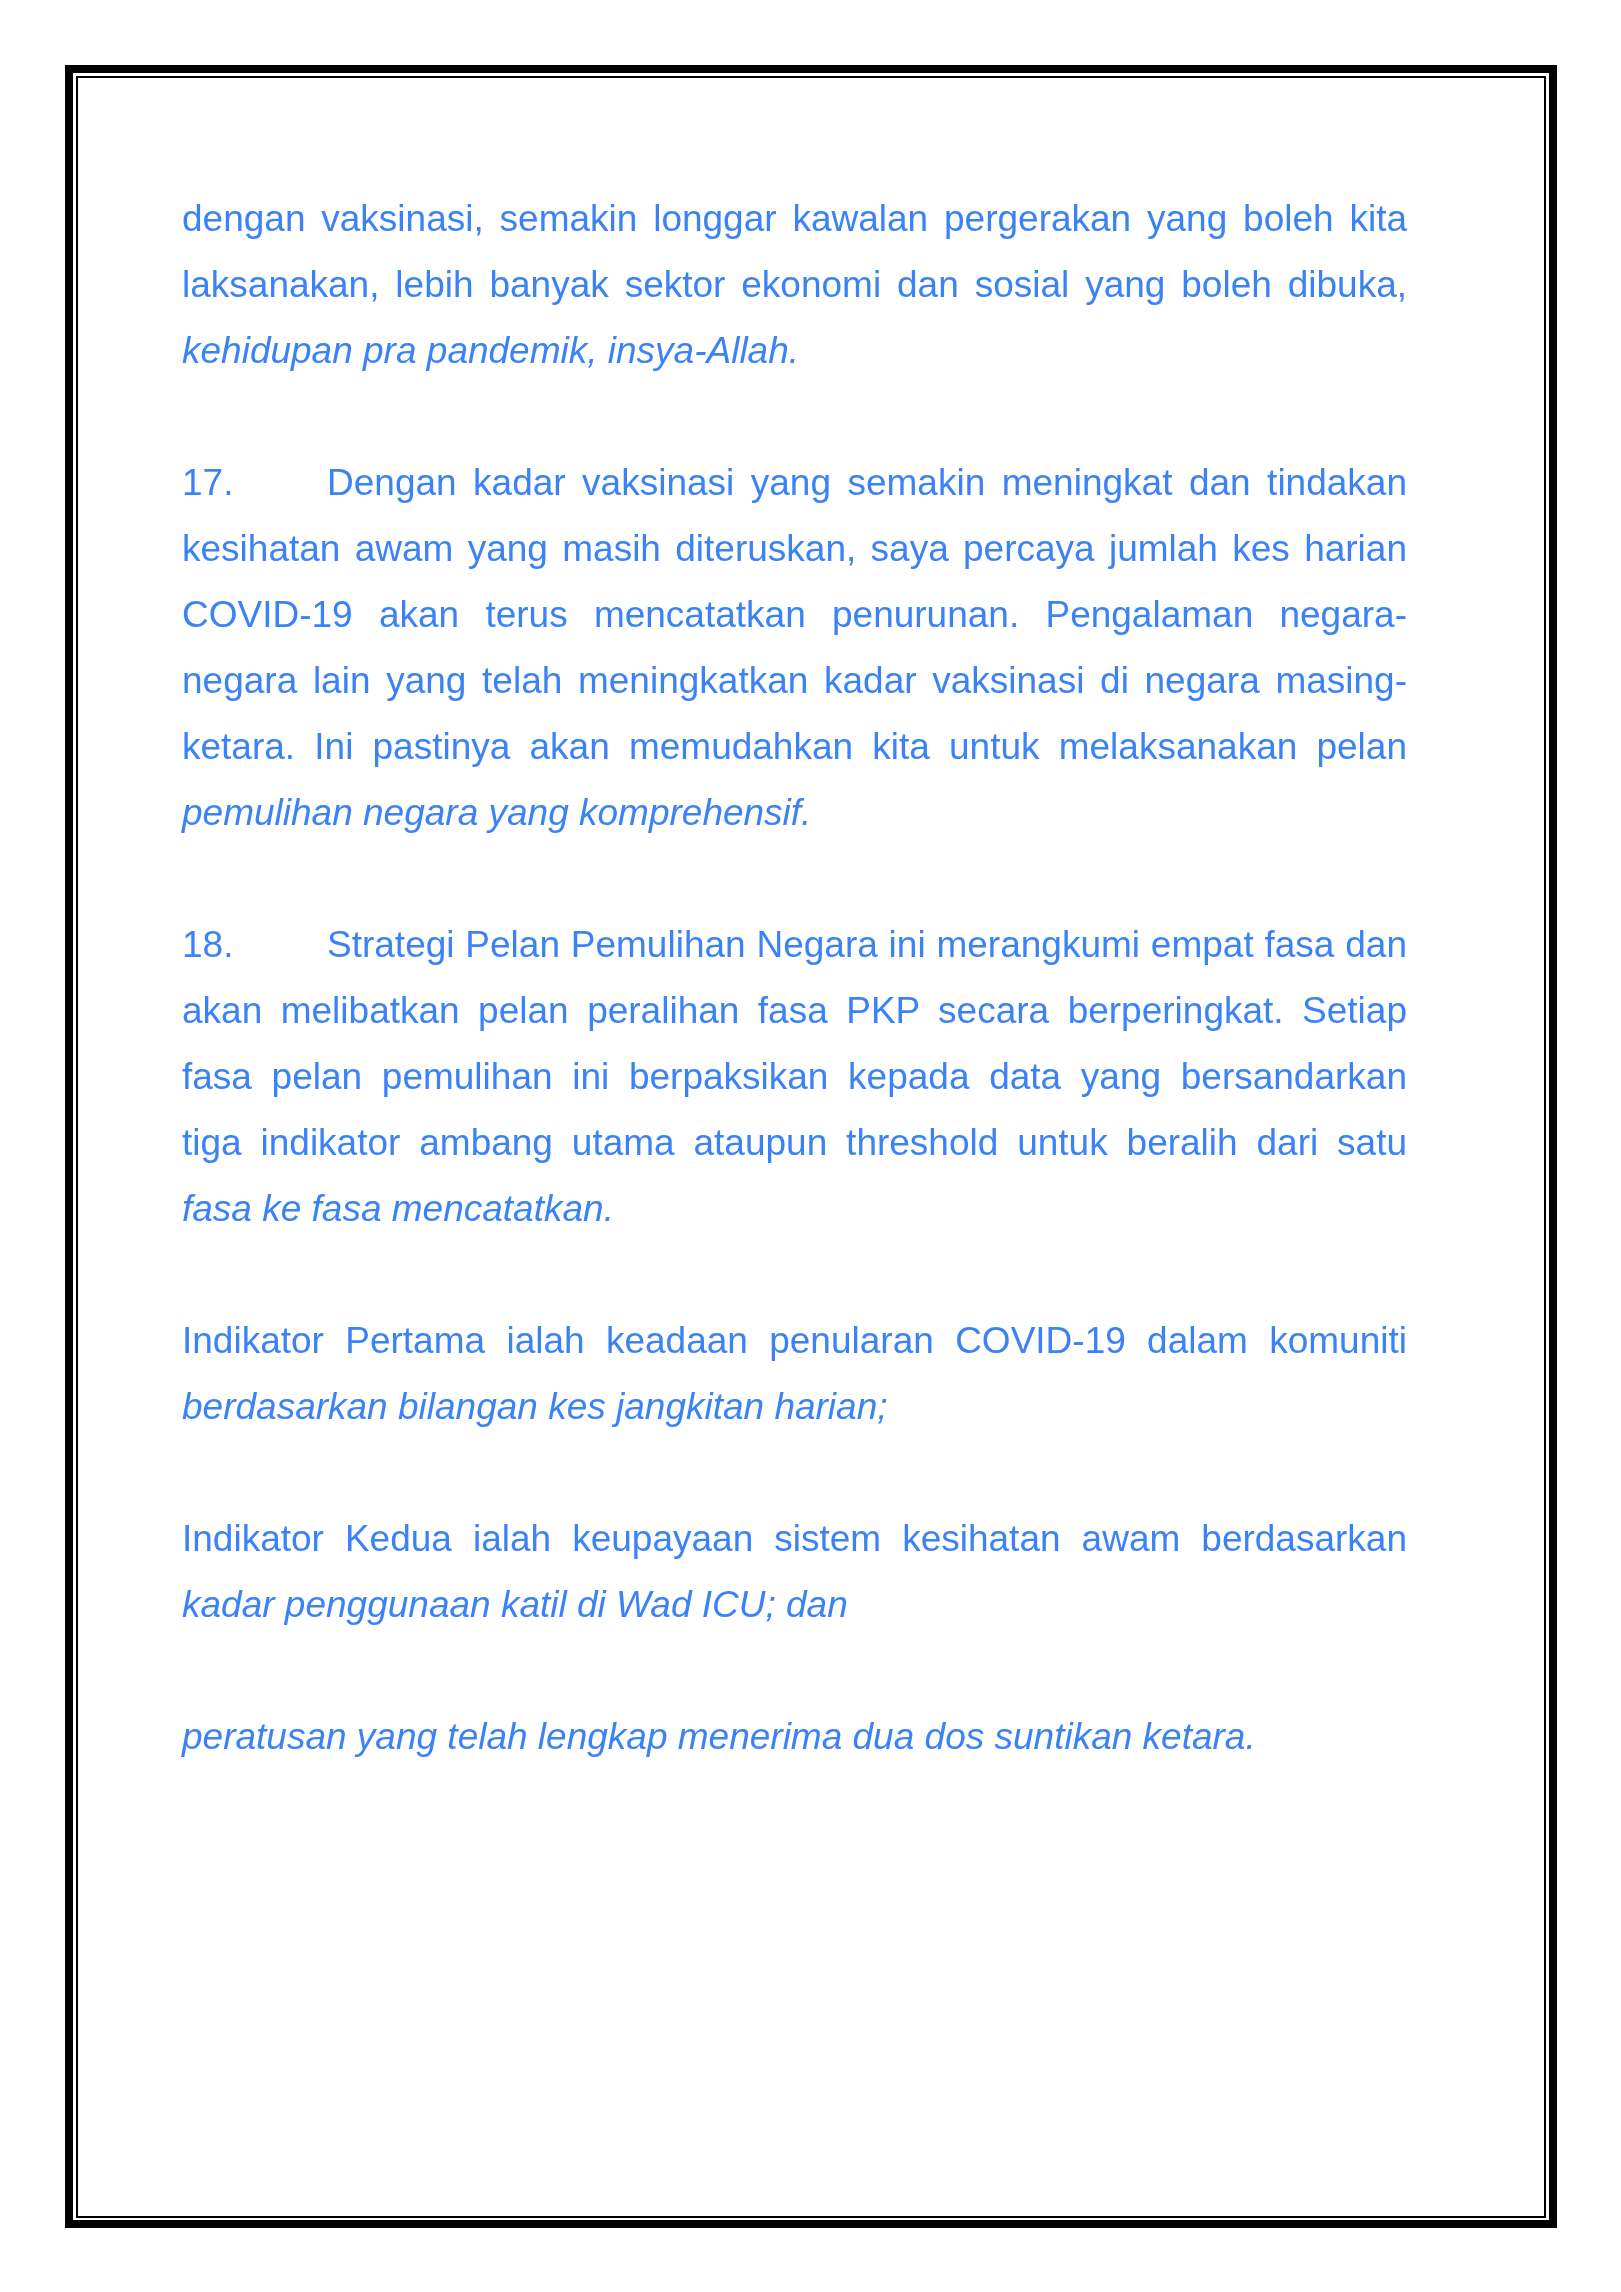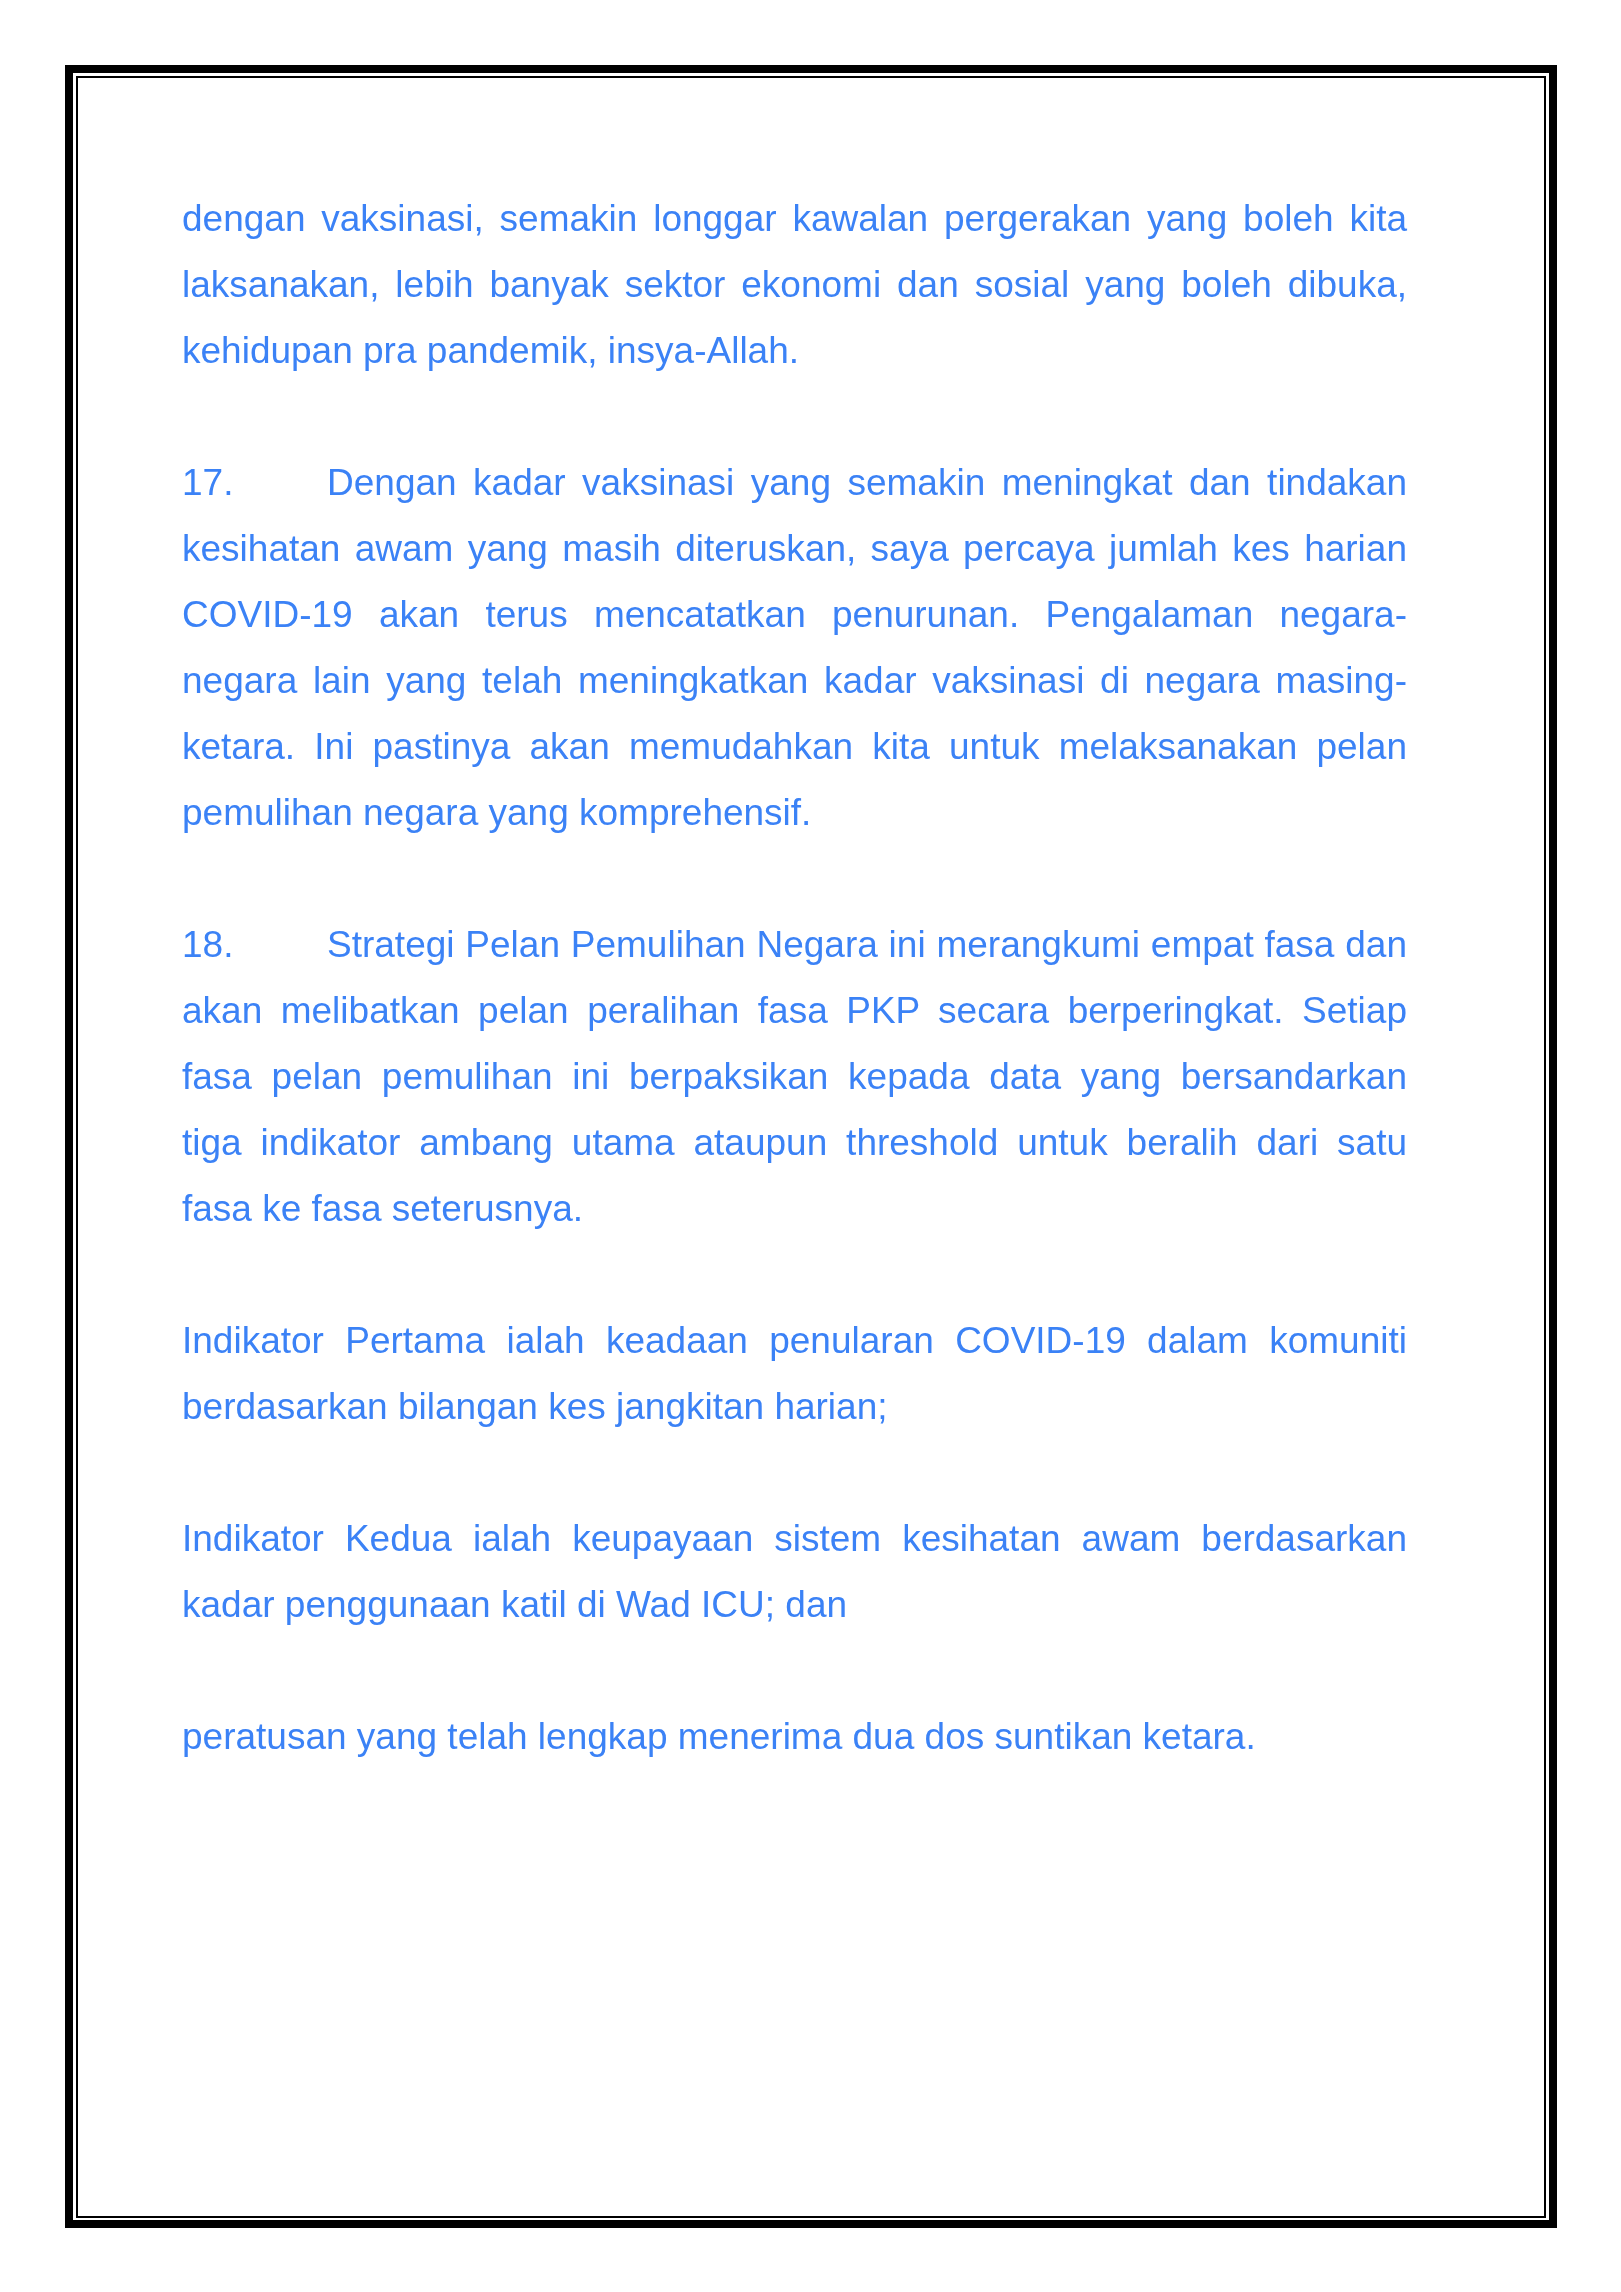--- a/index.html
+++ b/index.html
@@ -20,21 +20,21 @@
     position: absolute; left: 182px; top: 186px; width: 1225px;
     font-family: "Liberation Sans", sans-serif;
     font-size: 37px; line-height: 66px; color: #3b82f6;
   }
   .para { margin: 0 0 66px 0; }
   .line {
     display: block; height: 66px; white-space: nowrap;
     text-align: justify; text-align-last: justify;
     word-spacing: 0;
   }
-  .line.last { text-align: right; text-align-last: left; }
+  .line.last { text-align: right; text-align-last: left; font-style: italic; }
   .line.first-num { display: flex; gap: 48px; }
   .num { display: inline-block; width: 97px; flex: none; }
   .first-num .rest { flex: 1; text-align: justify; text-align-last: justify; display: block; }
 </style>
 </head>
 <body>
 
 <div class="frame-outer"></div>
 <div class="frame-inner"></div>
 
@@ -59,21 +59,21 @@
   </div>
 
   <div class="para">
     <span class="line first-num" style="white-space: normal;">
       <span class="num">18.</span>
       <span class="rest">Strategi Pelan Pemulihan Negara ini merangkumi empat fasa dan</span>
     </span>
     <span class="line" style="white-space: normal;">akan melibatkan pelan peralihan fasa PKP secara berperingkat. Setiap</span>
     <span class="line" style="white-space: normal;">fasa pelan pemulihan ini berpaksikan kepada data yang bersandarkan</span>
     <span class="line" style="white-space: normal;">tiga indikator ambang utama ataupun threshold untuk beralih dari satu</span>
-    <span class="line last" style="white-space: normal;">fasa ke fasa seterusnya.</span>
+    <span class="line last" style="white-space: normal;">fasa ke fasa mencatatkan.</span>
   </div>
 
   <div class="para">
     <span class="line" style="white-space: normal;">Indikator Pertama ialah keadaan penularan COVID-19 dalam komuniti</span>
     <span class="line last" style="white-space: normal;">berdasarkan bilangan kes jangkitan harian;</span>
   </div>
 
   <div class="para">
     <span class="line" style="white-space: normal;">Indikator Kedua ialah keupayaan sistem kesihatan awam berdasarkan</span>
     <span class="line last" style="white-space: normal;">kadar penggunaan katil di Wad ICU; dan</span>

